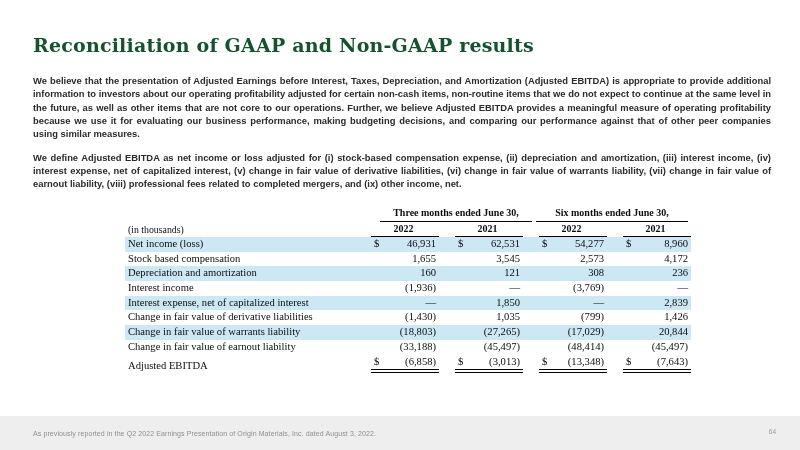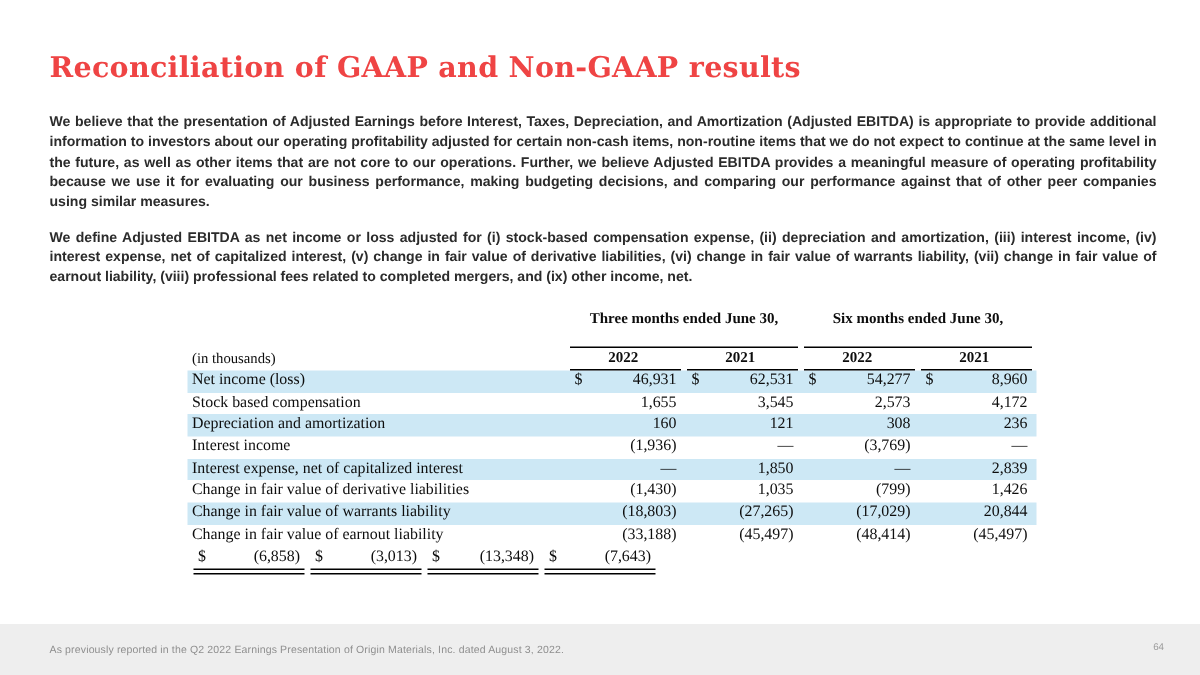--- a/index.html
+++ b/index.html
@@ -4,43 +4,43 @@
 <style>
   html,body{margin:0;padding:0;}
   body{
     width:800px;height:450px;position:relative;overflow:hidden;
     background:#ffffff;
     font-family:"Liberation Sans", sans-serif;
   }
   .slide-title{
     position:absolute;left:33px;top:34px;margin:0;
     font-family:"DejaVu Serif", serif;
-    font-size:19px;font-weight:700;color:#ef4444;letter-spacing:0.2px;
+    font-size:19px;font-weight:700;color:#14532d;letter-spacing:0.2px;
   }
   .body-copy{
     position:absolute;left:33px;top:74px;width:738px;
     font-size:9.4px;line-height:1.42;color:#2b2b2b;text-align:justify;font-weight:bold;
   }
   .body-copy p{margin:0 0 10px 0;}
 
   
   .recon-table{
     position:absolute;left:125px;top:206px;width:566px;
     font-family:"Liberation Serif", serif;
     font-size:10.6px;color:#0d0d0d;
   }
   .trow{display:flex;align-items:flex-end;}
   .tlabel{width:251px;padding-left:3px;box-sizing:border-box;}
   .tgroup{
     width:152px;margin-left:4px;text-align:center;font-weight:700;
-    font-size:10px;border-bottom:1.2px solid #000;padding-bottom:12px;
+    font-size:10px;border-bottom:1.2px solid #000;padding-bottom:2px;
     line-height:13px;
   }
   .tcol{
-    width:74px;margin-left:4px;text-align:right;position:relative;
+    width:74px;margin-left:16px;text-align:right;position:relative;
     padding-right:3px;box-sizing:border-box;
   }
   .yhead{
     text-align:center;font-weight:700;font-size:10px;
     border-bottom:1.2px solid #000;line-height:14px;
   }
   .units{font-size:9.8px;line-height:14px;}
   .drow{height:14.7px;line-height:14.7px;}
   .drow.shaded{background:#cde8f5;}
   .dollar{position:absolute;left:3px;}
@@ -145,20 +145,21 @@
       <div class="tcol val"><span>20,844</span></div>
     </div>
     <div class="trow drow">
       <div class="tlabel">Change in fair value of earnout liability</div>
       <div class="tcol val"><span>(33,188)</span></div>
       <div class="tcol val"><span>(45,497)</span></div>
       <div class="tcol val"><span>(48,414)</span></div>
       <div class="tcol val"><span>(45,497)</span></div>
     </div>
     <div class="trow drow total">
+      <div class="tlabel">Adjusted EBITDA</div>
       <div class="tcol val u-double"><span class="dollar">$</span><span>(6,858)</span></div>
       <div class="tcol val u-double"><span class="dollar">$</span><span>(3,013)</span></div>
       <div class="tcol val u-double"><span class="dollar">$</span><span>(13,348)</span></div>
       <div class="tcol val u-double"><span class="dollar">$</span><span>(7,643)</span></div>
     </div>
   </div>
 
 <div class="footer-band">
   <div class="footnote">As previously reported in the Q2 2022 Earnings Presentation of Origin Materials, Inc. dated August 3, 2022.</div>
   <div class="page-number">64</div>

